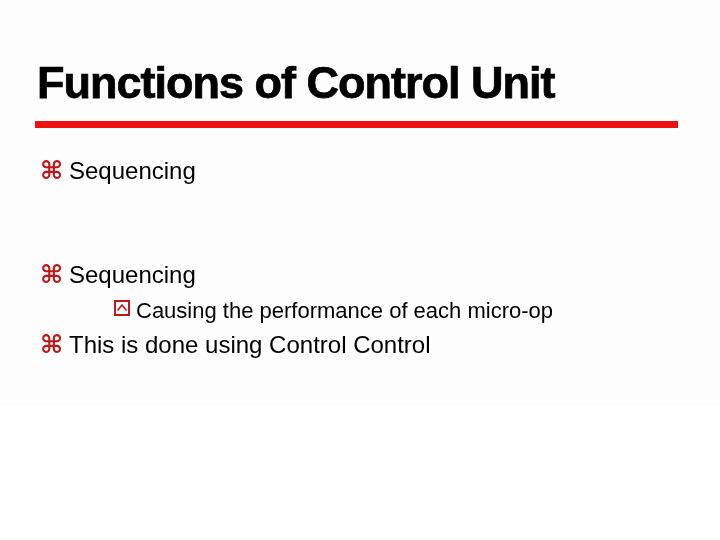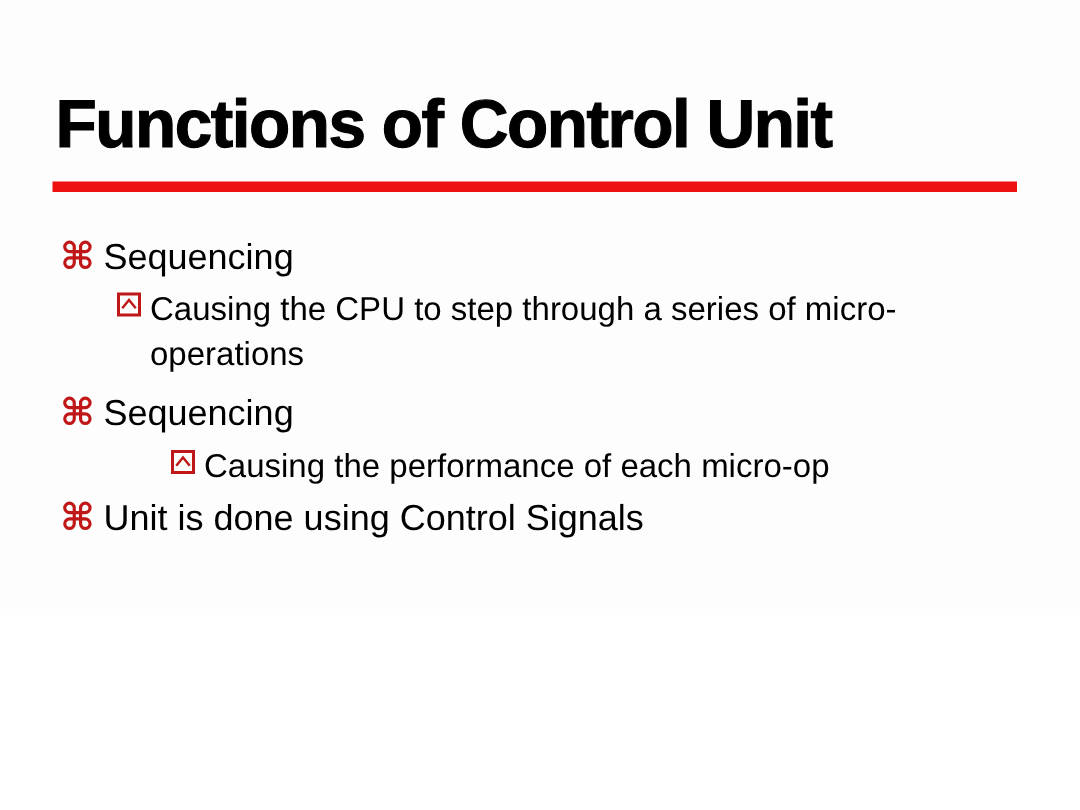--- a/index.html
+++ b/index.html
@@ -69,33 +69,28 @@
 <div id="slide">
 
   <div class="title">Functions of Control Unit</div>
 
   <div class="rule"></div>
 
   <div class="line l1 b0">
     <span class="cmd-bullet">⌘</span><span class="txt">Sequencing</span>
   </div>
 
-  <div class="line l2 b1">
-    <span class="box-bullet"><svg viewBox="0 0 12 12">
-          <polyline points="1.5,8.5 6,3 10.5,8.5" fill="none" stroke="#c01818" stroke-width="1.6"></polyline>
-        </svg></span><span class="txt"><span class="ln">Causing the CPU to step through a series of micro-</span><span class="ln">operations</span></span>
-  </div>
 
   <div class="line l1 b2">
     <span class="cmd-bullet">⌘</span><span class="txt">Sequencing</span>
   </div>
 
   <div class="line l2 b3">
     <span class="box-bullet"><svg viewBox="0 0 12 12">
           <polyline points="1.5,8.5 6,3 10.5,8.5" fill="none" stroke="#c01818" stroke-width="1.6"></polyline>
         </svg></span><span class="txt"><span class="ln">Causing the performance of each micro-op</span></span>
   </div>
 
   <div class="line l1 b4">
-    <span class="cmd-bullet">⌘</span><span class="txt">Unit is done using Control Signals</span>
+    <span class="cmd-bullet">⌘</span><span class="txt">This is done using Control Control</span>
   </div>
 
 </div>
 
 </body></html>

